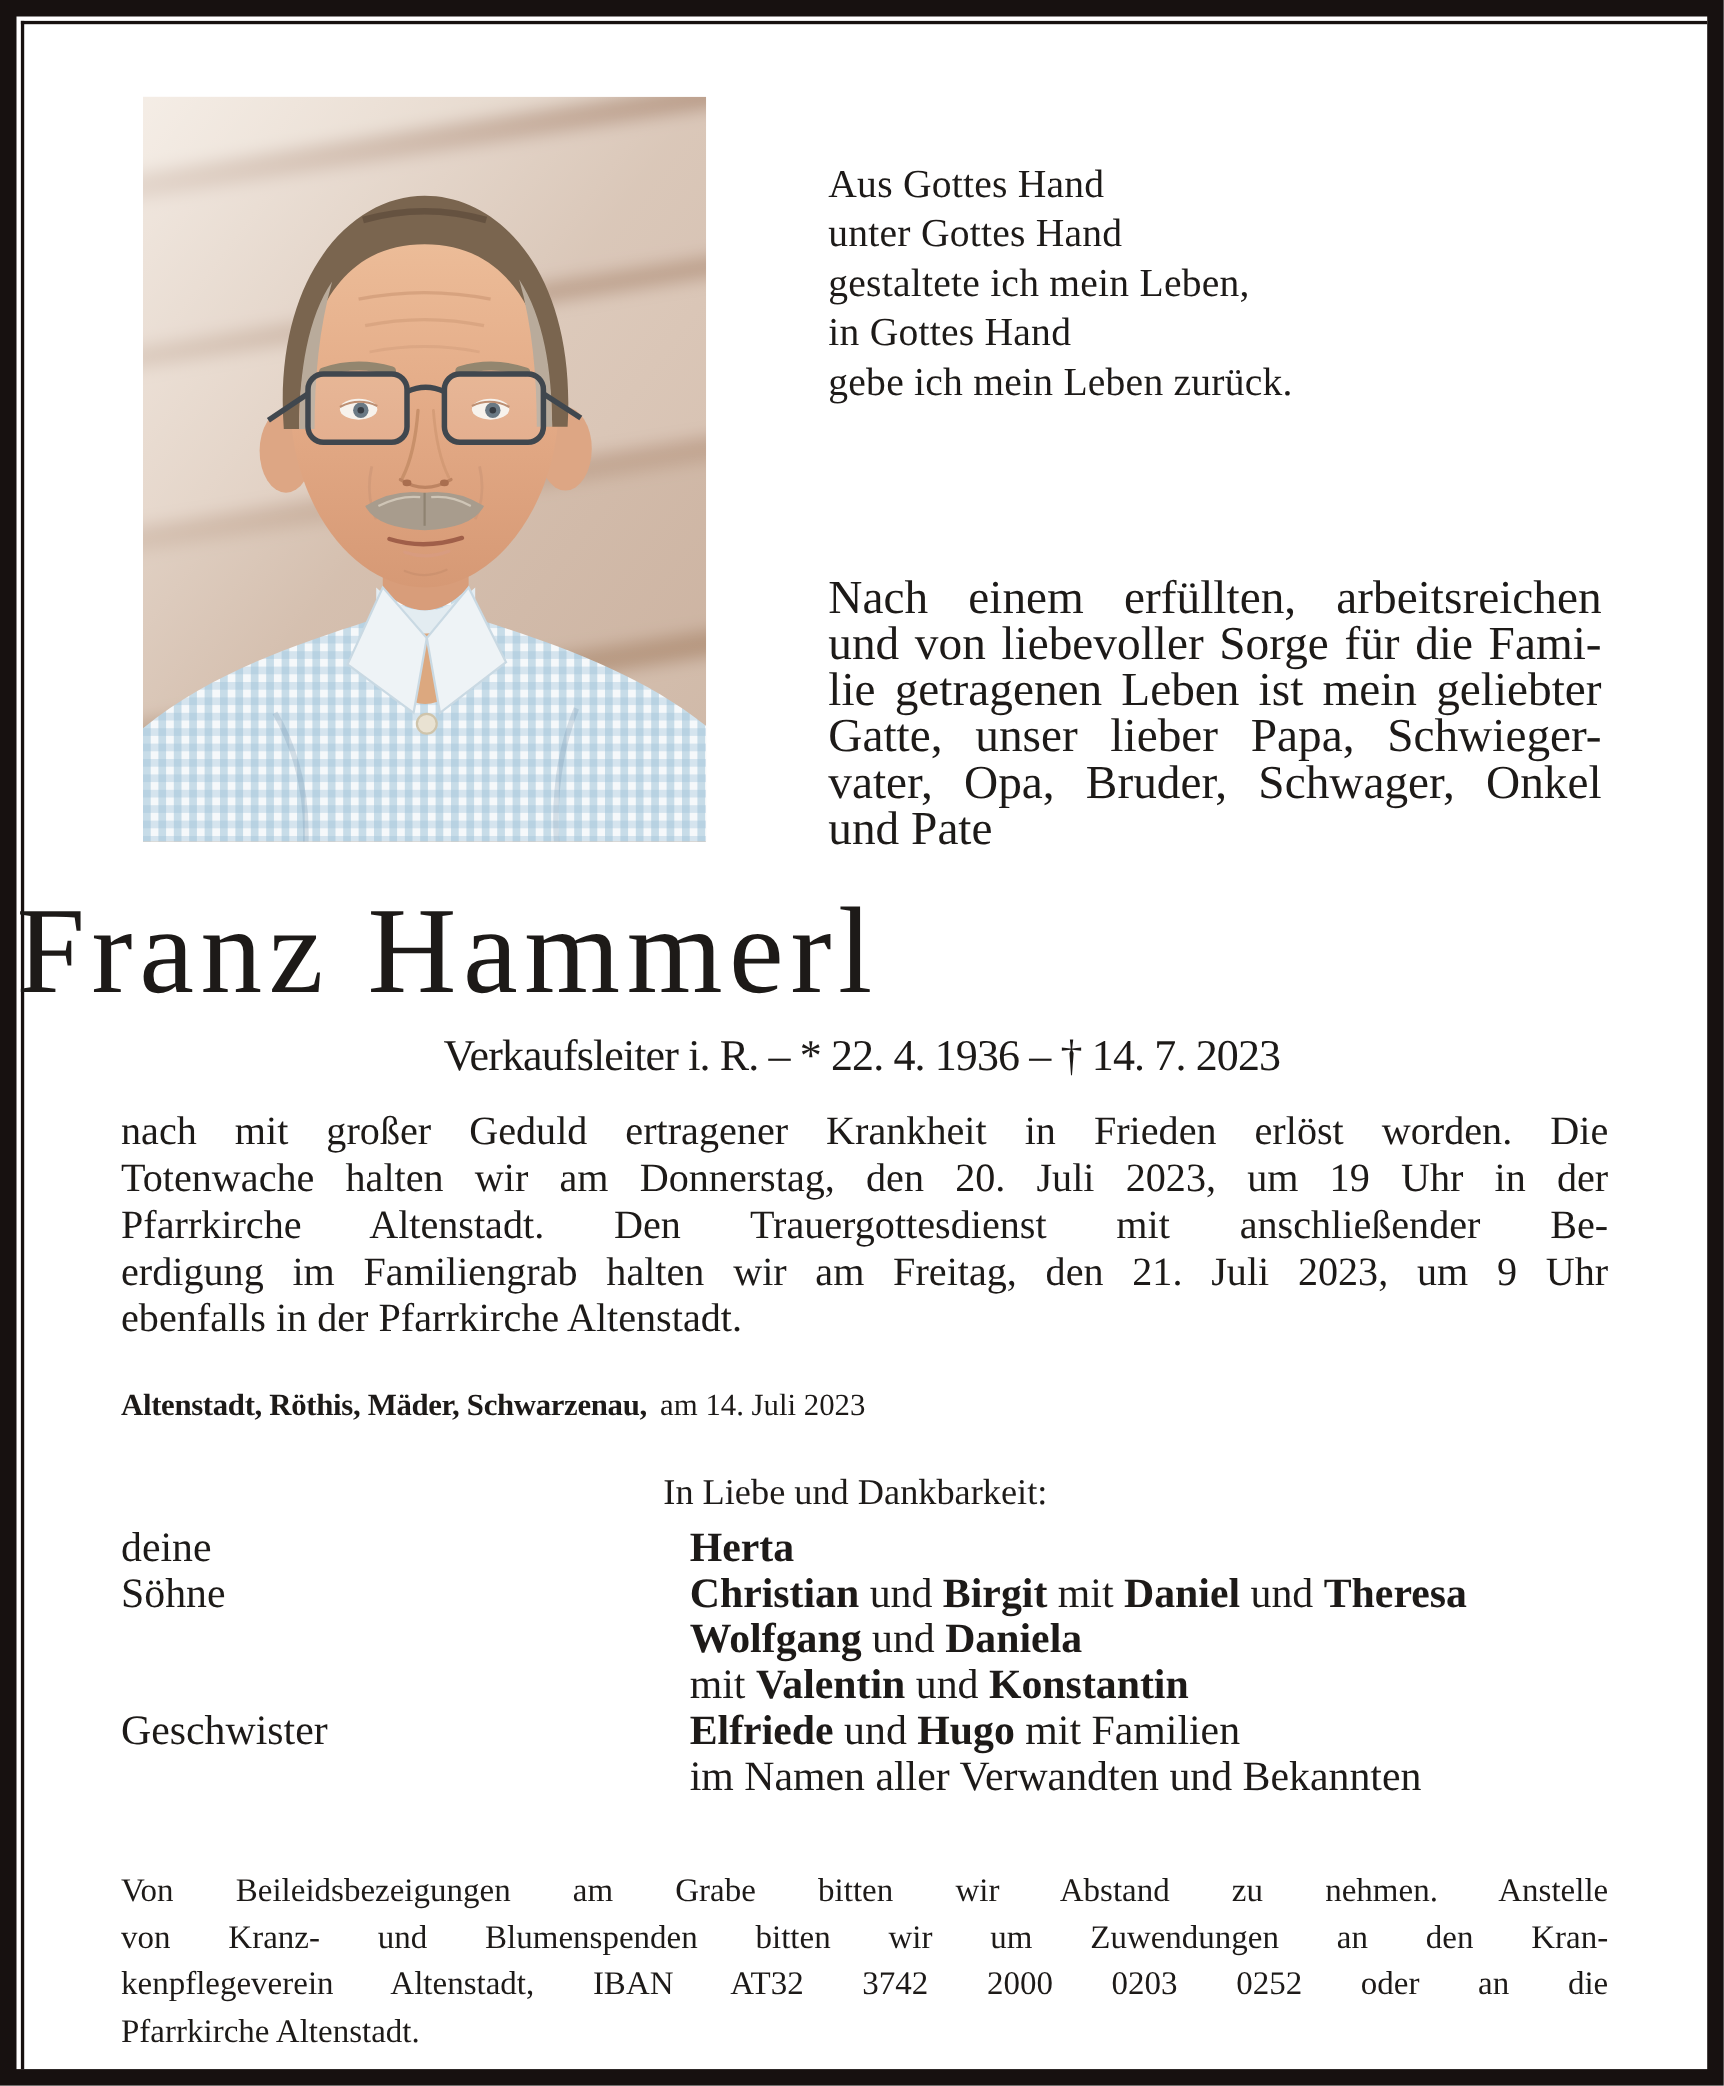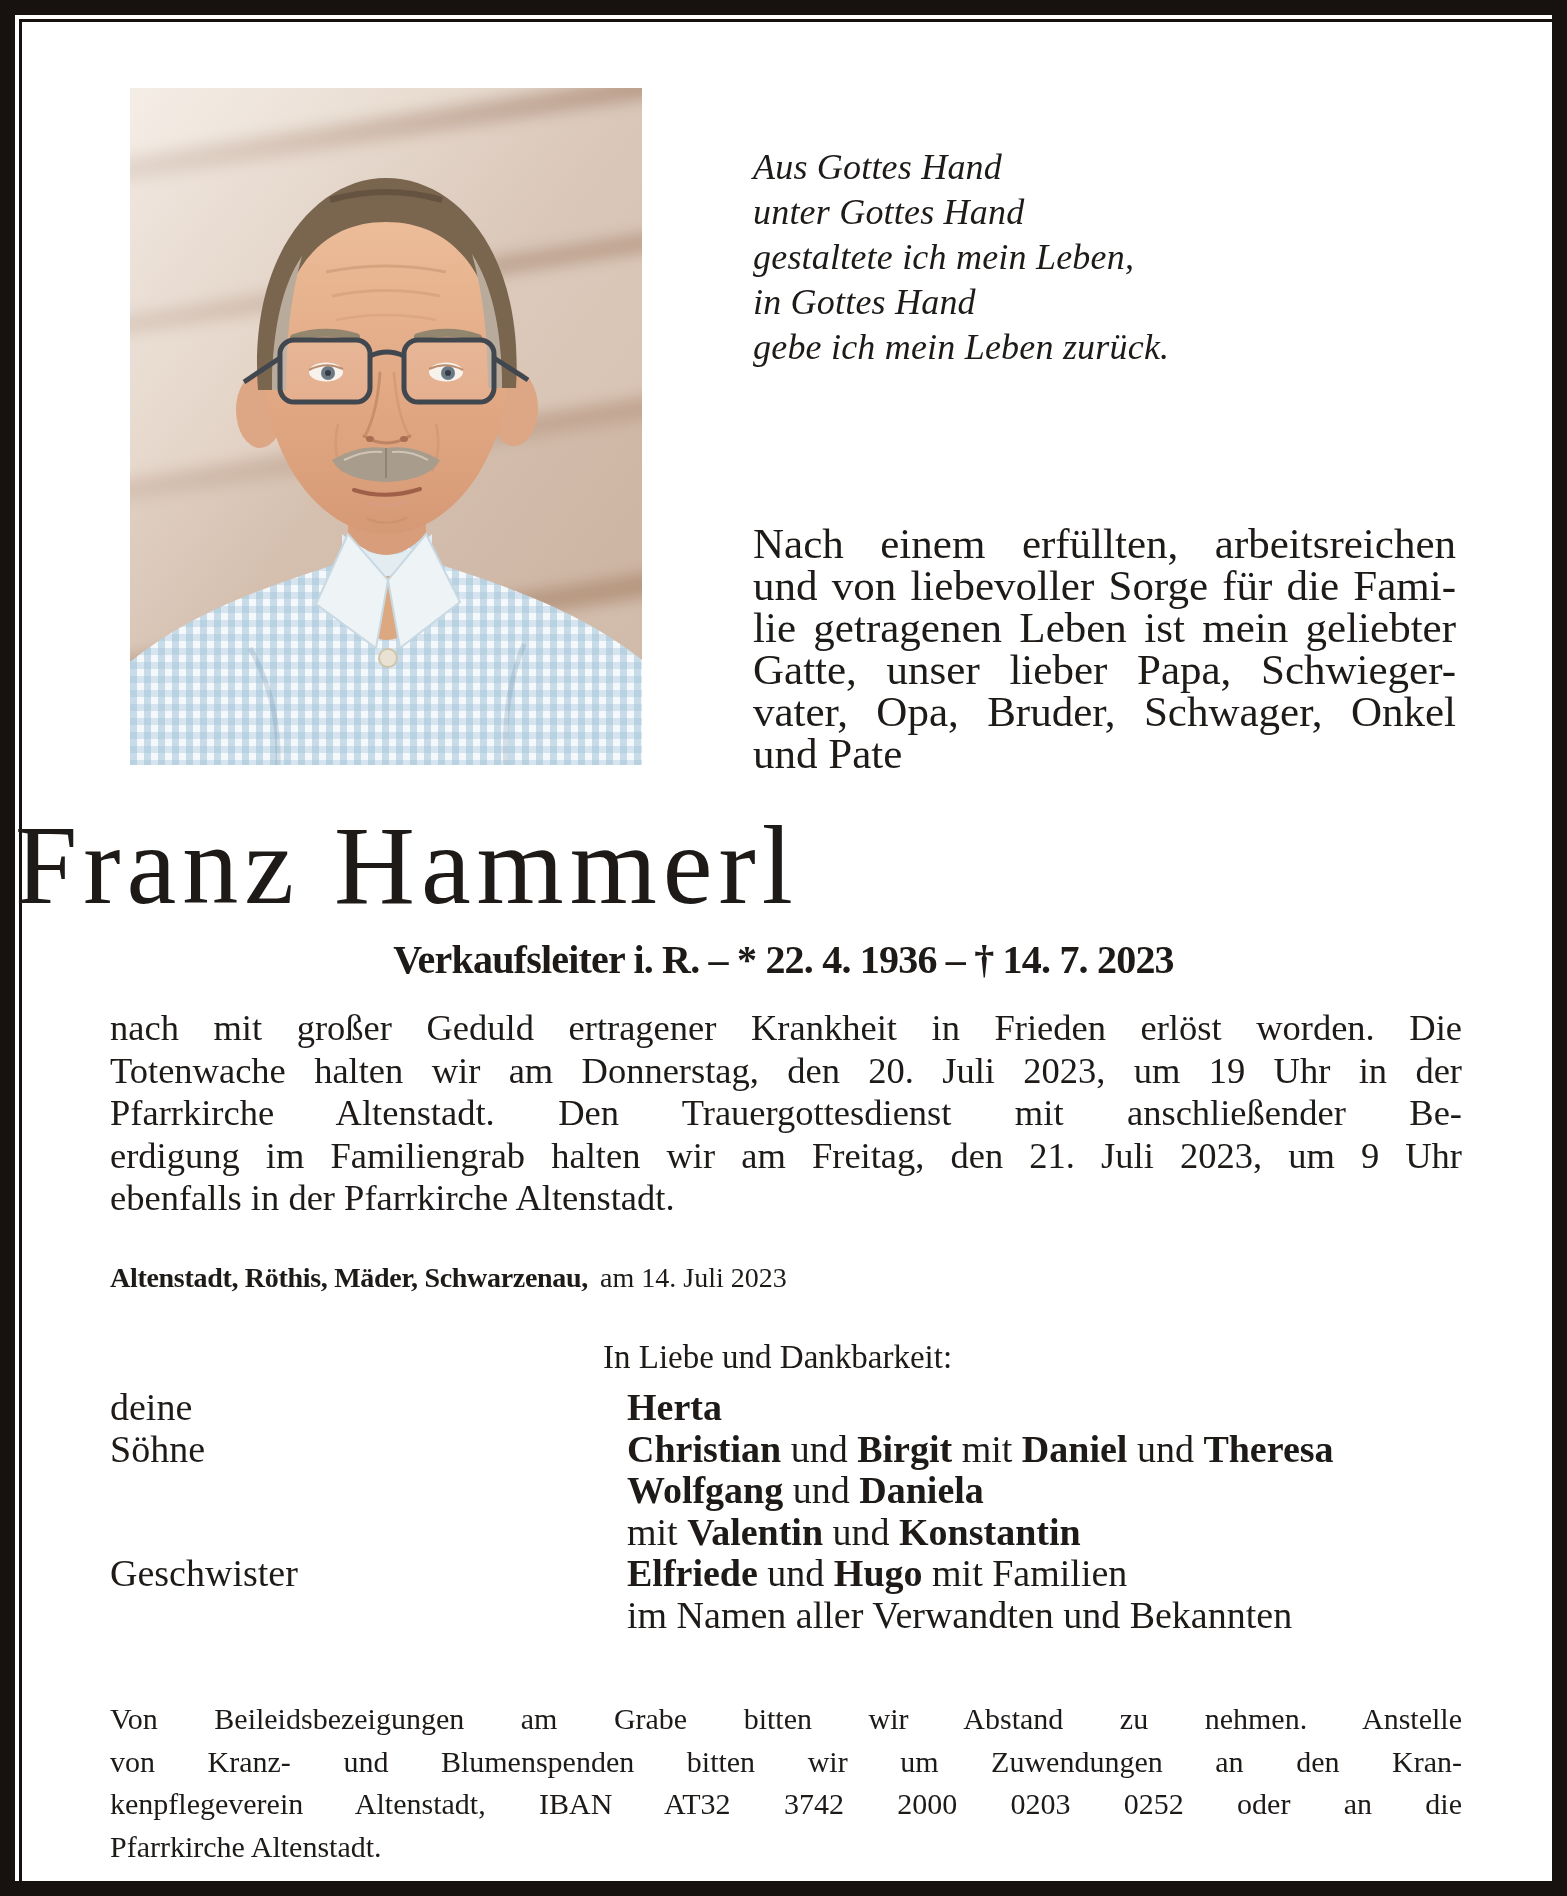--- a/index.html
+++ b/index.html
@@ -15,35 +15,35 @@
   }
   .inner-frame-line{
     position:absolute;top:4px;left:4px;right:0;bottom:0;
     border-top:3px solid #171110;border-left:3px solid #171110;
     pointer-events:none;
   }
   .abs{position:absolute;}
   .photo{left:115px;top:73px;width:512px;height:677px;overflow:hidden;}
   .poem{
     left:738px;top:130px;width:640px;
-    font-style:italic;font-size:36px;line-height:45px;letter-spacing:0.2px;
+    font-size:36px;line-height:45px;letter-spacing:0.2px;
   }
   .intro{
     left:738px;top:508px;width:703px;
     font-size:43px;line-height:42px;
   }
   .jl{text-align:justify;text-align-last:justify;white-space:nowrap;}
   .jl:last-child{text-align-last:left;}
   .name{
     left:0;right:0;top:790px;text-align:left;
     font-size:112px;line-height:120px;letter-spacing:6px;white-space:nowrap;
   }
   .subtitle{
     left:0;right:0;top:921px;text-align:center;
-    font-size:40px;line-height:48px;font-weight:bold;letter-spacing:-0.8px;white-space:nowrap;
+    font-size:40px;line-height:48px;font-weight:normal;letter-spacing:-0.8px;white-space:nowrap;
   }
   .announcement{
     left:95px;top:992px;width:1352px;
     font-size:36.5px;line-height:42.5px;
   }
   .dateline{
     left:95px;top:1240px;font-size:28px;line-height:46px;white-space:nowrap;
   }
   .dateline .places{font-weight:bold;letter-spacing:-0.3px;}
   .dateline .date{margin-left:12px;}

